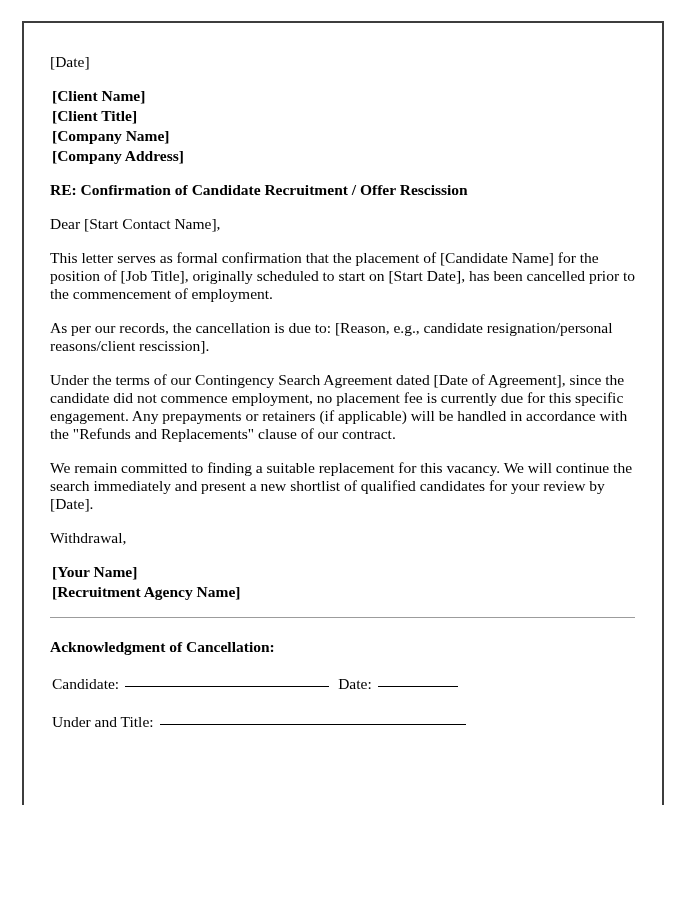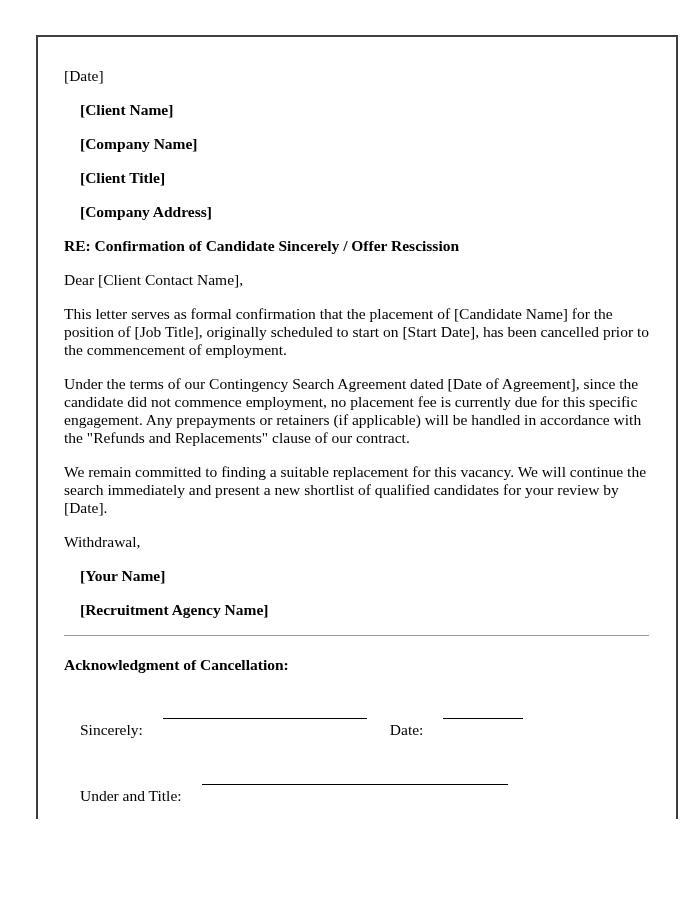--- a/index.html
+++ b/index.html
@@ -1,15 +1,15 @@
 <!DOCTYPE html>
 <html><head>
 <meta charset="utf-8">
 <style>
-  * { margin: 16px; padding: 0; box-sizing: border-box; }
+  * { margin: 2px; padding: 0; box-sizing: border-box; }
   html, body {
     width: 700px; height: 900px;
     background: #ffffff;
     font-family: "Liberation Serif", serif;
     color: #000000;
   }
   .page {
     position: absolute;
     left: 20px; top: 19px;
     width: 642px; height: 784px;
@@ -42,49 +42,50 @@
 </style>
 </head>
 <body>
 
 <div class="page">
 
   <p class="para">[Date]</p>
 
   <div class="para line-block">
     <div>[Client Name]</div>
+    <div>[Client Title]</div>
     <div>[Company Name]</div>
-    <div>[Client Title]</div>
     <div>[Company Address]</div>
   </div>
 
-  <p class="para bold">RE: Confirmation of Candidate Sincerely / Offer Rescission</p>
+  <p class="para bold">RE: Confirmation of Candidate Recruitment / Offer Rescission</p>
 
-  <p class="para">Dear [Client Contact Name],</p>
+  <p class="para">Dear [Start Contact Name],</p>
 
   <p class="para">This letter serves as formal confirmation that the placement of [Candidate Name] for the position of [Job Title], originally scheduled to start on [Start Date], has been cancelled prior to the commencement of employment.</p>
 
+  <p class="para">As per our records, the cancellation is due to: [Reason, e.g., candidate resignation/personal reasons/client rescission].</p>
 
   <p class="para">Under the terms of our Contingency Search Agreement dated [Date of Agreement], since the candidate did not commence employment, no placement fee is currently due for this specific engagement. Any prepayments or retainers (if applicable) will be handled in accordance with the "Refunds and Replacements" clause of our contract.</p>
 
   <p class="para">We remain committed to finding a suitable replacement for this vacancy. We will continue the search immediately and present a new shortlist of qualified candidates for your review by [Date].</p>
 
 
   <p class="para">Withdrawal,</p>
 
   <div class="para line-block">
     <div>[Your Name]</div>
     <div>[Recruitment Agency Name]</div>
   </div>
 
   <hr class="divider">
 
   <p class="para bold">Acknowledgment of Cancellation:</p>
 
   <p class="sig-row">
-    <span>Sincerely:</span><span class="fill-line w-sig"></span><span>Date:</span><span class="fill-line w-date"></span>
+    <span>Candidate:</span><span class="fill-line w-sig"></span><span>Date:</span><span class="fill-line w-date"></span>
   </p>
 
   <p class="sig-row">
     <span>Under and Title:</span><span class="fill-line w-name"></span>
   </p>
 
 </div>
 
 </body></html>

